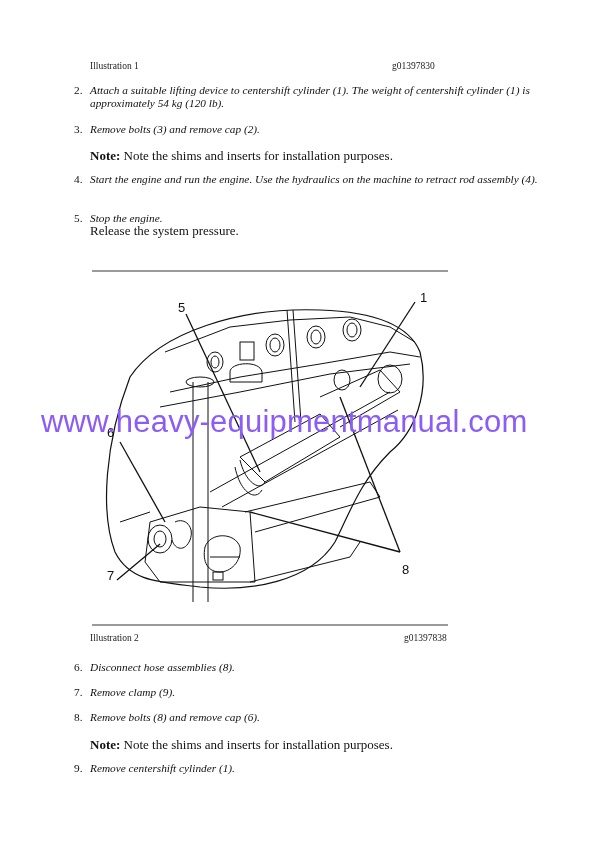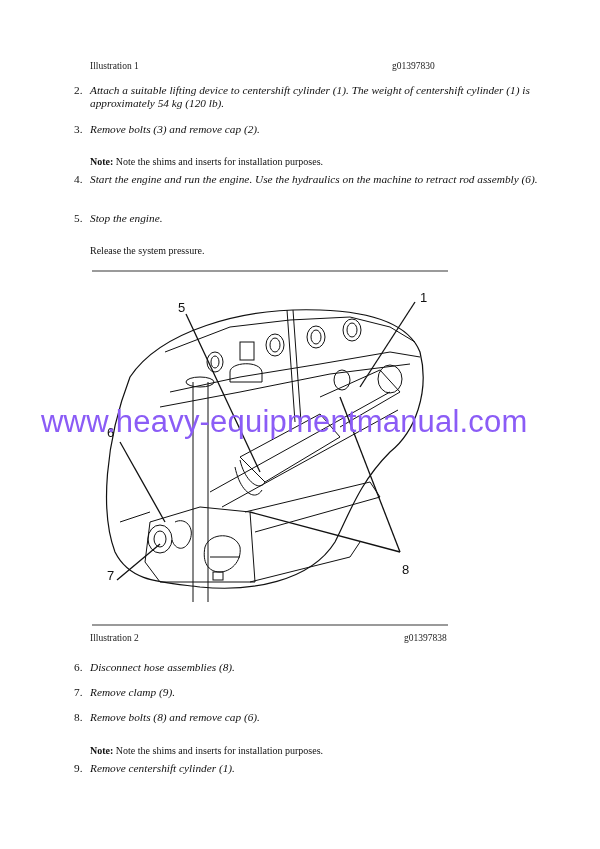--- a/index.html
+++ b/index.html
@@ -2,21 +2,21 @@
 <html><head>
   <meta charset="utf-8">
   <style>
     html, body { margin: 0; padding: 0; background: #ffffff; }
     body { width: 600px; height: 849px; position: relative; overflow: hidden;
            font-family: "Liberation Serif", serif; color: #111; }
     .caption { position: absolute; font-size: 9.5px; color: #222; }
     .step { position: absolute; left: 74px; font-size: 11.3px; line-height: 13px; width: 470px; }
     .step .num { position: absolute; left: 0; width: 14px; }
     .step .txt { position: absolute; left: 16px; width: 455px; font-style: italic; }
-    .note { position: absolute; left: 90px; font-size: 10px; margin-top: 8px; }
+    .note { position: absolute; left: 90px; font-size: 13px; }
     .note b { font-weight: bold; }
     .rule { position: absolute; left: 92px; width: 356px; height: 1.5px; background: #9a9a9a; }
     .figure { position: absolute; left: 90px; top: 282px; width: 360px; height: 330px; }
     .watermark { position: absolute; left: 41px; top: 404px; font-family: "Liberation Sans", sans-serif;
                  font-size: 31px; color: #8b5cf6; letter-spacing: 0.2px; white-space: nowrap; }
   </style>
 </head>
 <body>
 
 <div class="caption" style="left:90px; top:61px;">Illustration 1</div>
@@ -28,27 +28,27 @@
 </div>
 <div class="step" style="top:123px;">
   <span class="num">3.</span>
   <span class="txt">Remove bolts (3) and remove cap (2).</span>
 </div>
 <div class="note" style="top:148px;">
   <b>Note:</b><span> Note the shims and inserts for installation purposes.</span>
 </div>
 <div class="step" style="top:173px;">
   <span class="num">4.</span>
-  <span class="txt">Start the engine and run the engine. Use the hydraulics on the machine to retract rod assembly (6).</span>
+  <span class="txt">Start the engine and run the engine. Use the hydraulics on the machine to retract rod assembly (4).</span>
 </div>
 <div class="step" style="top:212px;">
   <span class="num">5.</span>
   <span class="txt">Stop the engine.</span>
 </div>
-<div class="note" style="top:237px;">Release the system pressure.</div>
+<div class="note" style="top:223px;">Release the system pressure.</div>
 
 <div class="rule" style="top:270px;"></div>
 
 <svg class="figure" viewBox="0 0 360 330" fill="none" stroke="#111" stroke-width="1">
 
   <path d="M40,95 C70,50 150,25 230,28 C290,30 320,45 330,70 C340,110 325,150 300,170 C270,200 260,230 245,260 C220,300 160,310 110,305 C70,300 40,300 25,270 C10,230 15,160 40,95 Z" stroke-width="1.2"></path>
 
   <path d="M75,70 L140,45 L200,38 L260,35 L300,45 L325,60"></path>
   <path d="M80,110 L150,95 L230,82 L300,70 L330,75"></path>
   <path d="M70,125 L150,110 L240,92 L320,82"></path>

